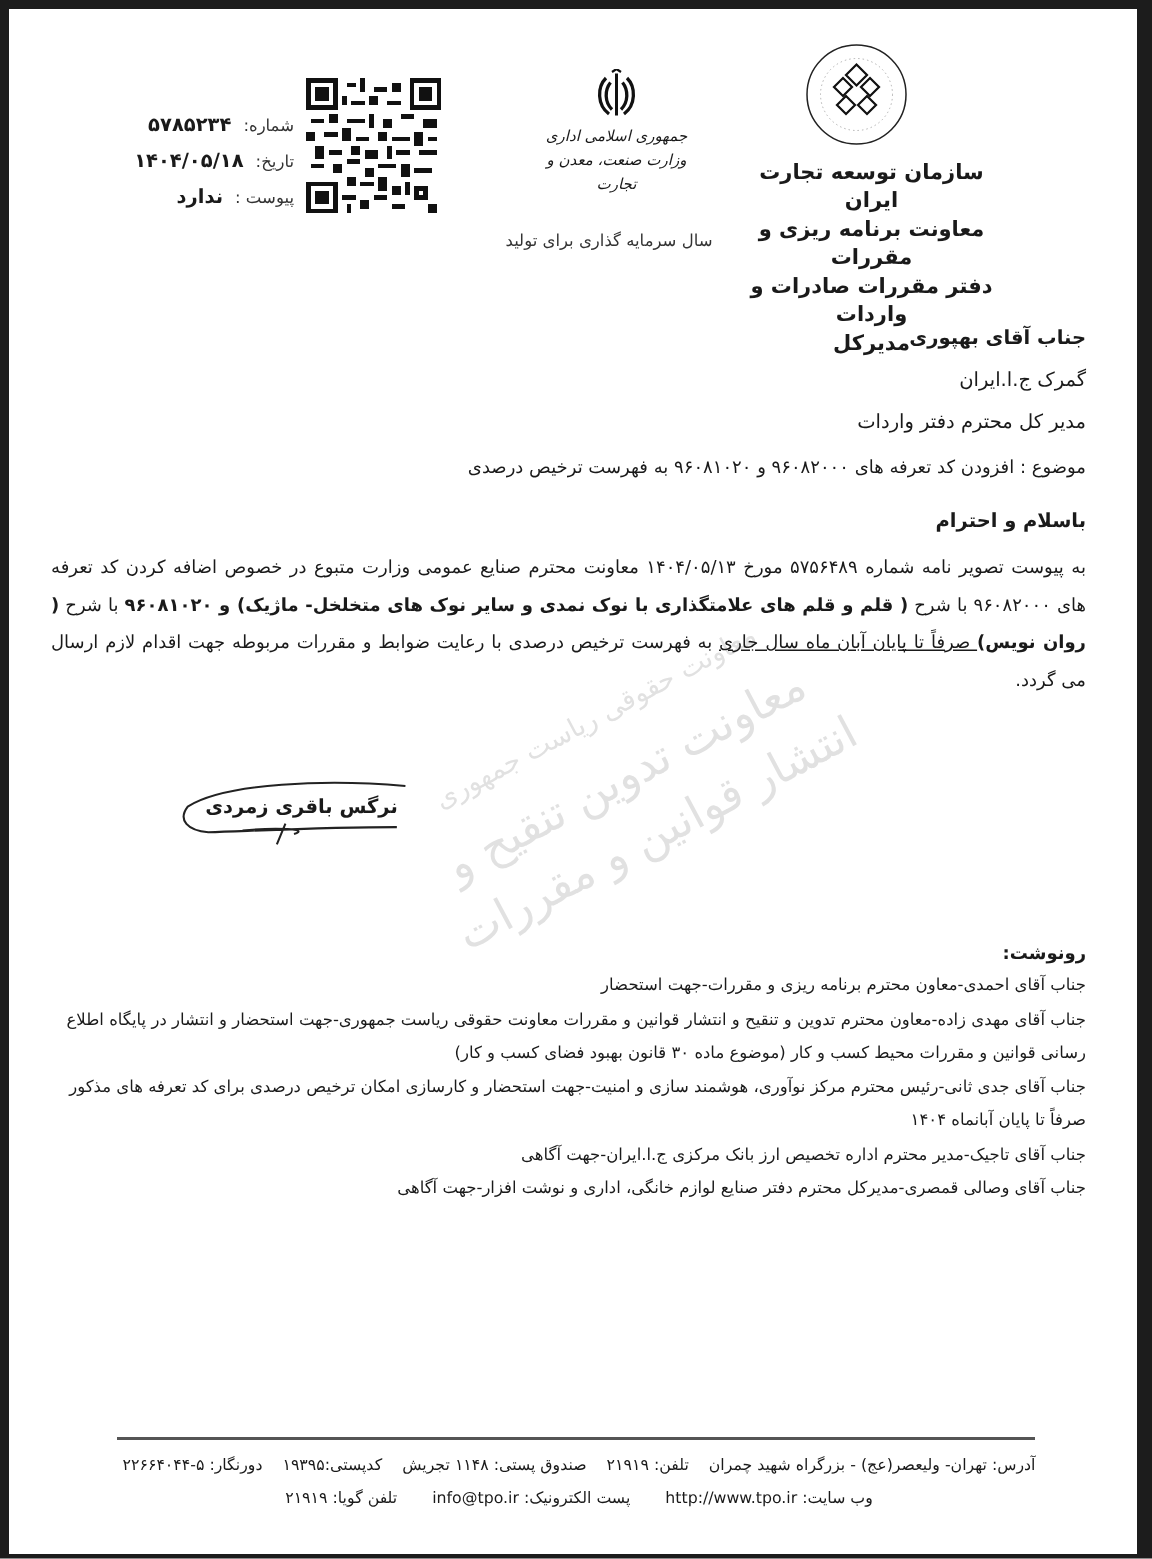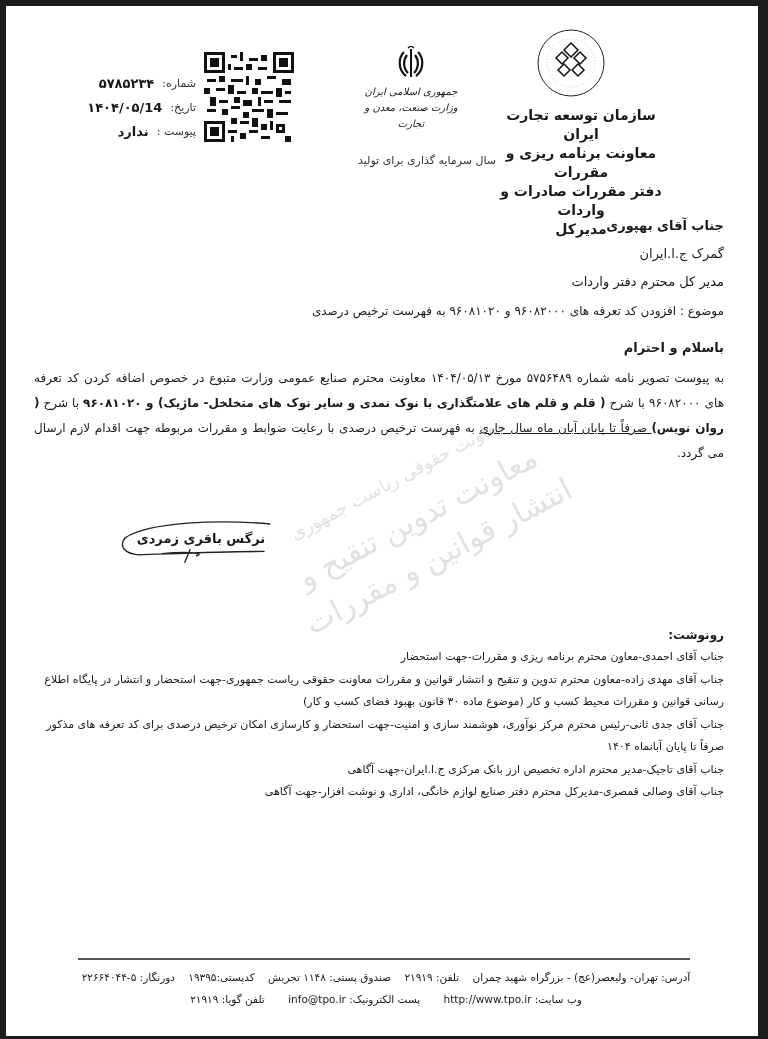--- a/index.html
+++ b/index.html
@@ -12,21 +12,21 @@
     direction:rtl;
   }
   .abs { position:absolute; }
   .meta { left:80px; top:66px; width:110px; font-size:12px; line-height:24px; }
   .meta .row { display:flex; justify-content:flex-start; gap:8px; white-space:nowrap; }
   .meta .lbl { color:#333; font-size:11px; }
   .meta .val { font-weight:bold; font-size:13px; }
   .qr { left:198px; top:46px; width:90px; height:90px; }
   .emblem { left:350px; top:40px; width:110px; text-align:center; }
   .emblem .t1, .emblem .t2 { font-family:"DejaVu Serif", serif; font-size:10px; line-height:16px; font-style:italic; }
-  .slogan { left:310px; top:148px; width:180px; text-align:right; font-size:11px; color:#333; }
+  .slogan { left:310px; top:148px; width:180px; text-align:center; font-size:11px; color:#333; }
   .orglogo { left:530px; top:22px; width:70px; height:70px; }
   .orgtext { left:490px; top:100px; width:170px; text-align:center; font-size:14px; font-weight:bold; line-height:19px; }
   .recipient { right:34px; top:206px; font-size:13px; font-weight:bold; line-height:28px; }
   .recipient div:nth-child(n+2) { font-weight:normal; }
   .subject { right:34px; top:298px; font-size:12px; font-weight:normal; white-space:nowrap; }
   .greeting { right:34px; top:334px; font-size:13px; font-weight:bold; }
   .body { right:34px; top:360px; width:690px; font-size:12px; line-height:25px; text-align:justify; }
   .body .b { font-weight:bold; }
   .body u { text-decoration:underline; }
   .sig { left:125px; top:520px; width:140px; height:34px; }
@@ -45,21 +45,21 @@
 
 <div class="page">
 
   <div class="abs meta">
     <div class="row">
       <span class="lbl">شماره:</span>
       <span class="val">۵۷۸۵۲۳۴</span>
     </div>
     <div class="row">
       <span class="lbl">تاریخ:</span>
-      <span class="val">۱۴۰۴/۰۵/14</span>
+      <span class="val">۱۴۰۴/۰۵/۱۸</span>
     </div>
     <div class="row">
       <span class="lbl">پیوست :</span>
       <span class="val">ندارد</span>
     </div>
   </div>
 
   <div class="abs qr">
     <svg width="90" height="90" viewBox="0 0 30 30" shape-rendering="crispEdges">
       <rect width="30" height="30" fill="#fff"></rect>
@@ -131,21 +131,21 @@
     <svg width="30" height="34" viewBox="0 0 30 34">
       <g fill="none" stroke="#111" stroke-width="2.2">
         <path d="M8 6 C2 12 2 24 10 30"></path>
           <path d="M22 6 C28 12 28 24 20 30"></path>
         <path d="M11 9 C7 14 7 22 12 27"></path>
           <path d="M19 9 C23 14 23 22 18 27"></path>
       </g>
       <rect x="14" y="3" width="2" height="28" fill="#111"></rect>
       <path d="M12 2 L15 0 L18 2" stroke="#111" stroke-width="1.5" fill="none"></path>
     </svg>
-    <div class="t1">جمهوری اسلامی ایران</div>
+    <div class="t1">جمهوری اسلامی اداری</div>
     <div class="t2">وزارت صنعت، معدن و تجارت</div>
   </div>
   <div class="abs slogan">سال سرمایه گذاری برای تولید</div>
 
   <div class="abs orglogo">
     <svg width="70" height="70" viewBox="0 0 70 70">
       <circle cx="35" cy="35" r="33" fill="none" stroke="#222" stroke-width="1"></circle>
       <circle cx="35" cy="35" r="24" fill="none" stroke="#999" stroke-width="0.5" stroke-dasharray="1 2"></circle>
       <g fill="none" stroke="#111" stroke-width="1.5">
         <path d="M20 30 l6 -6 l6 6 l-6 6 z"></path>

